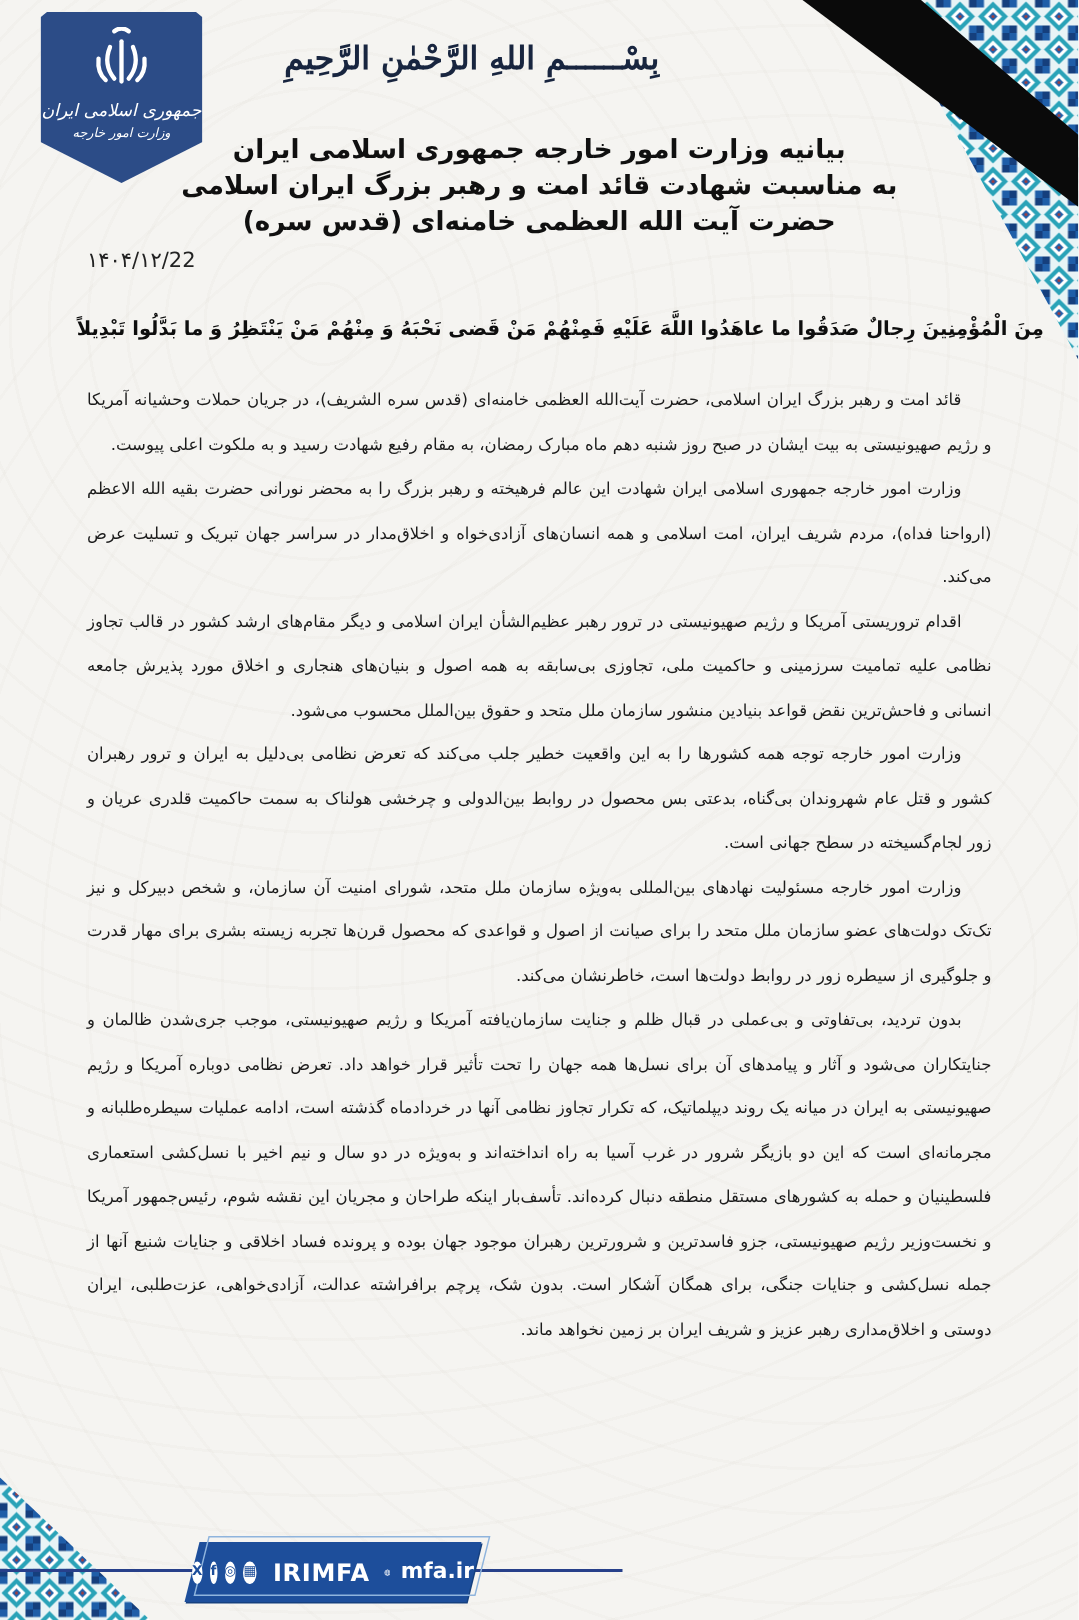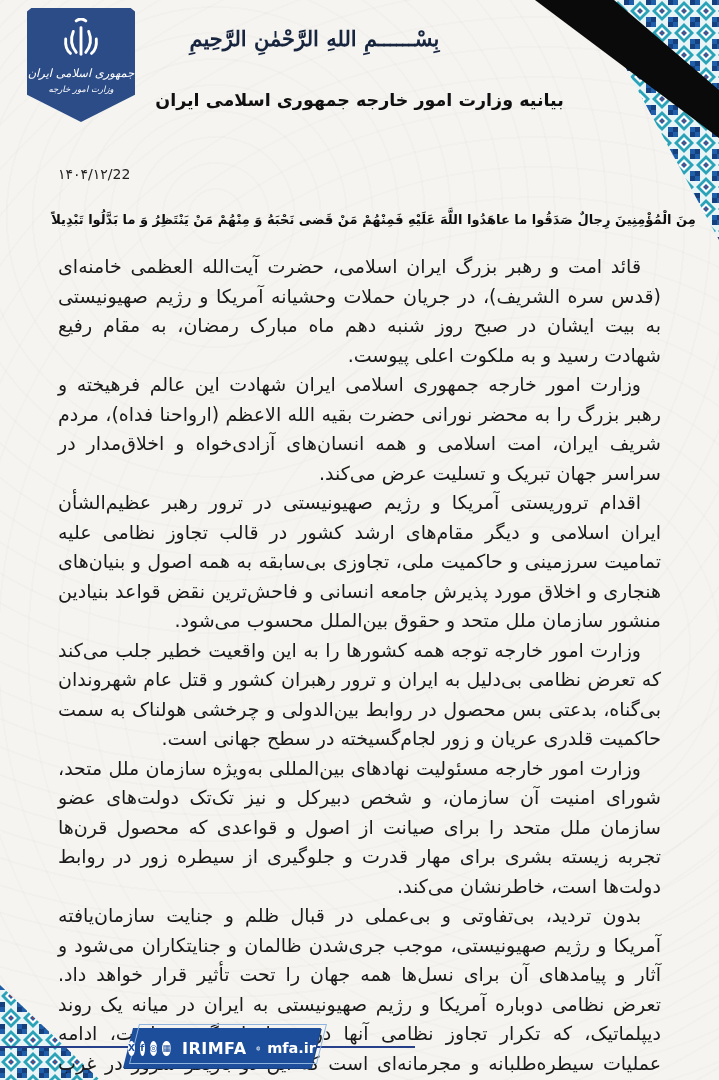--- a/index.html
+++ b/index.html
@@ -50,21 +50,21 @@
     position:absolute;top:212px;left:0;right:0;
     text-align:center;font-size:13px;color:#0e0e0e;font-weight:bold;
     white-space:nowrap;
     padding-left:28px;
   }
   .body-text{
     position:absolute;top:252px;right:58px;left:58px;
   }
   .body-text p{
     margin:0;text-align:justify;text-indent:20px;
-    font-size:19px;line-height:29.5px;
+    font-size:11px;line-height:29.5px;
   }
   
   .footer-line{
     position:absolute;left:0;top:1046px;height:2px;width:415px;
     background:#27408a;
   }
   .footer-banner{
     position:absolute;top:1028px;left:128px;width:188px;height:40px;
     background:#1d4e9b;
     transform:skewX(-14deg);
@@ -130,20 +130,22 @@
       </g>
     </svg>
     <div class="badge-l1">جمهوری اسلامی ایران</div>
     <div class="badge-l2">وزارت امور خارجه</div>
   </div>
 
   <div class="bismillah">بِسْــــــمِ اللهِ الرَّحْمٰنِ الرَّحِيمِ</div>
 
   <div class="title">
     <div>بیانیه وزارت امور خارجه جمهوری اسلامی ایران</div>
+    <div>به مناسبت شهادت قائد امت و رهبر بزرگ ایران اسلامی</div>
+    <div>حضرت آیت الله العظمی خامنه‌ای (قدس سره)</div>
   </div>
 
   <div class="date">۱۴۰۴/۱۲/22</div>
 
   <div class="verse" lang="ar">مِنَ الْمُؤْمِنِينَ رِجالٌ صَدَقُوا ما عاهَدُوا اللَّهَ عَلَيْهِ فَمِنْهُمْ مَنْ قَضى نَحْبَهُ وَ مِنْهُمْ مَنْ يَنْتَظِرُ وَ ما بَدَّلُوا تَبْدِيلاً</div>
 
   <div class="body-text">
     <p>قائد امت و رهبر بزرگ ایران اسلامی، حضرت آیت‌الله العظمی خامنه‌ای (قدس سره الشریف)، در جریان حملات وحشیانه آمریکا و رژیم صهیونیستی به بیت ایشان در صبح روز شنبه دهم ماه مبارک رمضان، به مقام رفیع شهادت رسید و به ملکوت اعلی پیوست.</p>
     <p>وزارت امور خارجه جمهوری اسلامی ایران شهادت این عالم فرهیخته و رهبر بزرگ را به محضر نورانی حضرت بقیه الله الاعظم (ارواحنا فداه)، مردم شریف ایران، امت اسلامی و همه انسان‌های آزادی‌خواه و اخلاق‌مدار در سراسر جهان تبریک و تسلیت عرض می‌کند.</p>
     <p>اقدام تروریستی آمریکا و رژیم صهیونیستی در ترور رهبر عظیم‌الشأن ایران اسلامی و دیگر مقام‌های ارشد کشور در قالب تجاوز نظامی علیه تمامیت سرزمینی و حاکمیت ملی، تجاوزی بی‌سابقه به همه اصول و بنیان‌های هنجاری و اخلاق مورد پذیرش جامعه انسانی و فاحش‌ترین نقض قواعد بنیادین منشور سازمان ملل متحد و حقوق بین‌الملل محسوب می‌شود.</p>

